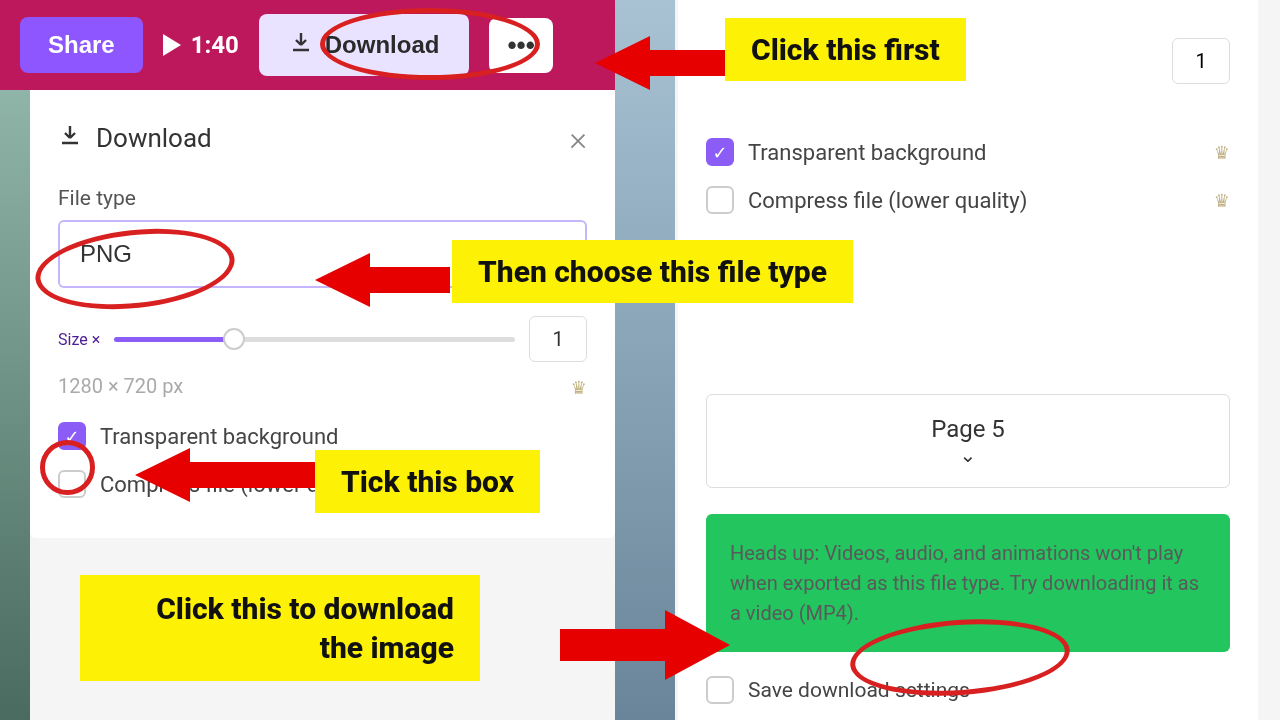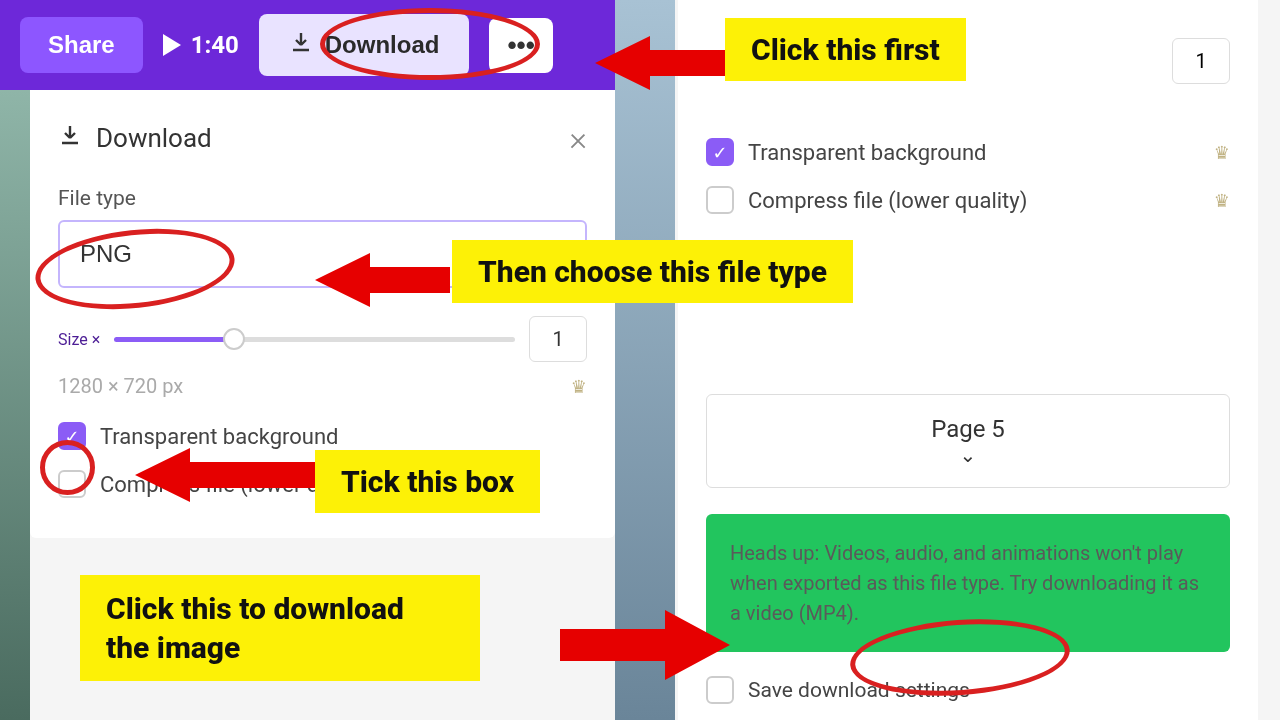--- a/index.html
+++ b/index.html
@@ -1,53 +1,53 @@
 <!DOCTYPE html>
 <html><head>
 <meta charset="utf-8">
 <style>
   * { box-sizing: border-box; margin: 0; padding: 0; }
   body { font-family: -apple-system, BlinkMacSystemFont, "Segoe UI", Roboto, sans-serif; width: 1280px; height: 720px; overflow: hidden; position: relative; background: #f5f5f5; }
   
-  .top-bar { position: absolute; top: 0; left: 0; width: 615px; height: 90px; background: #6d28d9; display: flex; align-items: center; padding: 0 20px; gap: 20px; }
+  .top-bar { position: absolute; top: 0; left: 0; width: 615px; height: 90px; background: #be185d; display: flex; align-items: center; padding: 0 20px; gap: 20px; }
   .share-btn { background: #8d56ff; color: white; font-weight: 600; font-size: 24px; padding: 14px 28px; border-radius: 8px; border: none; }
   .play-time { display: flex; align-items: center; gap: 10px; color: white; font-weight: 700; font-size: 24px; }
   .play-icon { width: 0; height: 0; border-left: 18px solid white; border-top: 11px solid transparent; border-bottom: 11px solid transparent; }
   .download-top-btn { background: #e9e3ff; color: #2a2a2a; font-weight: 600; font-size: 24px; padding: 16px 30px; border-radius: 8px; border: none; display: flex; align-items: center; gap: 12px; }
   .more-btn { background: white; color: #333; font-weight: 700; font-size: 26px; padding: 12px 18px; border-radius: 8px; border: none; }
   
   .dl-panel { position: absolute; top: 90px; left: 30px; width: 585px; background: white; padding: 28px 28px 20px 28px; border-radius: 0 0 6px 6px; }
   .dl-panel-header { display: flex; justify-content: space-between; align-items: center; margin-bottom: 28px; }
   .dl-panel-title { font-size: 26px; color: #333; display: flex; align-items: center; gap: 14px; }
   .close-x { font-size: 34px; color: #888; font-weight: 300; }
   
   .file-type-label { font-size: 21px; color: #555; margin-bottom: 10px; }
   .file-type-select { width: 100%; padding: 18px 20px; border: 2px solid #c4b5fd; border-radius: 6px; font-size: 24px; color: #333; background: white; margin-bottom: 28px; text-align: left; }
   
   .size-row { display: flex; align-items: center; gap: 14px; margin-bottom: 12px; }
   .size-label { font-size: 16px; color: #4c1d95; }
   .slider-track { flex: 1; height: 5px; background: linear-gradient(to right, #8b5cf6 0%, #8b5cf6 30%, #ddd 30%, #ddd 100%); border-radius: 3px; position: relative; }
   .slider-thumb { position: absolute; left: 30%; top: 50%; transform: translate(-50%, -50%); width: 22px; height: 22px; background: white; border: 2px solid #ccc; border-radius: 50%; }
   .size-value { width: 58px; padding: 10px; border: 1px solid #ddd; border-radius: 6px; text-align: center; font-size: 20px; color: #333; }
-  .dimensions { font-size: 20px; color: #aaa; margin-bottom: 24px; display: flex; justify-content: space-between; align-items: center; gap: 29px; }
+  .dimensions { font-size: 20px; color: #aaa; margin-bottom: 24px; display: flex; justify-content: space-between; align-items: flex-end; gap: 29px; }
   
   .checkbox-row { display: flex; align-items: center; gap: 14px; margin-bottom: 20px; font-size: 22px; color: #444; }
   .checkbox { width: 28px; height: 28px; border: 2px solid #ccc; border-radius: 6px; display: flex; align-items: center; justify-content: center; }
   .checkbox.checked { background: #8b5cf6; border-color: #8b5cf6; color: white; font-size: 18px; }
   
   .right-panel { position: absolute; top: 0; right: 22px; width: 580px; height: 720px; background: white; padding: 28px; }
   .page-sel { width: 100%; padding: 20px; border: 1px solid #ddd; border-radius: 6px; font-size: 24px; color: #333; display: flex; justify-content: space-between; align-items: center; margin-top: 180px; margin-bottom: 26px; flex-direction: column; }
   .warning-box { background: #22c55e; border-radius: 6px; padding: 24px; font-size: 20px; color: #5a5a5a; line-height: 1.5; margin-bottom: 24px; }
   .save-settings-row { display: flex; align-items: center; gap: 14px; font-size: 21px; color: #444; margin-bottom: 20px; }
   .download-final-btn { width: 100%; padding: 24px; background: #8b5cf6; color: white; font-size: 24px; font-weight: 600; border: none; border-radius: 6px; }
   .top-size-val { position: absolute; right: 0; top: 10px; width: 58px; padding: 10px; border: 1px solid #ddd; border-radius: 6px; text-align: center; font-size: 20px; }
   
   .crown { color: #c0b283; font-size: 18px; }
   
-  .callout { position: absolute; background: #fdf106; padding: 14px 26px; font-size: 30px; font-weight: 800; color: #111; text-align: left; z-index: 50; }
+  .callout { position: absolute; background: #fdf106; padding: 14px 26px; font-size: 30px; font-weight: 800; color: #111; text-align: right; z-index: 50; }
   .arrow { position: absolute; z-index: 49; }
   .arrow svg { display: block; }
   
   .circle-mark { position: absolute; border: 5px solid #d92020; border-radius: 50%; z-index: 48; pointer-events: none; }
   
   .bg-strip-left { position: absolute; left: 0; top: 90px; width: 30px; height: 630px; background: linear-gradient(180deg, #8fb5a8, #4a6b5f); }
   .bg-strip-mid { position: absolute; left: 615px; top: 0; width: 60px; height: 720px; background: linear-gradient(180deg, #a8c2d4, #6a8599); }
   
   .dl-icon { display:inline-block; }
   .dl-icon svg { width: 24px; height: 24px; }

